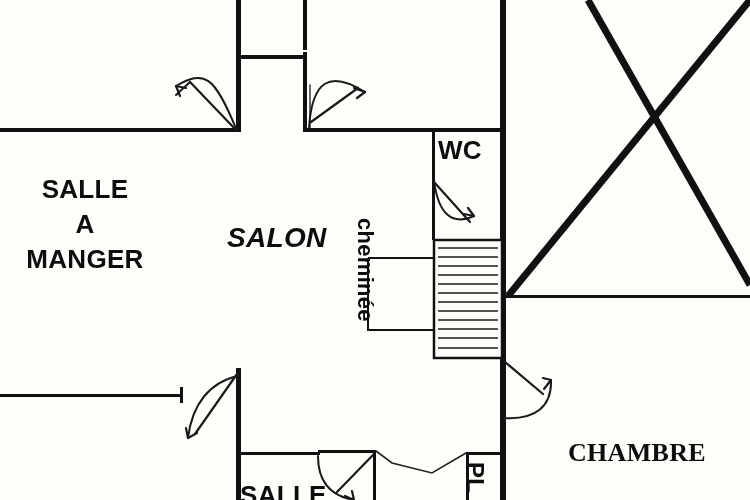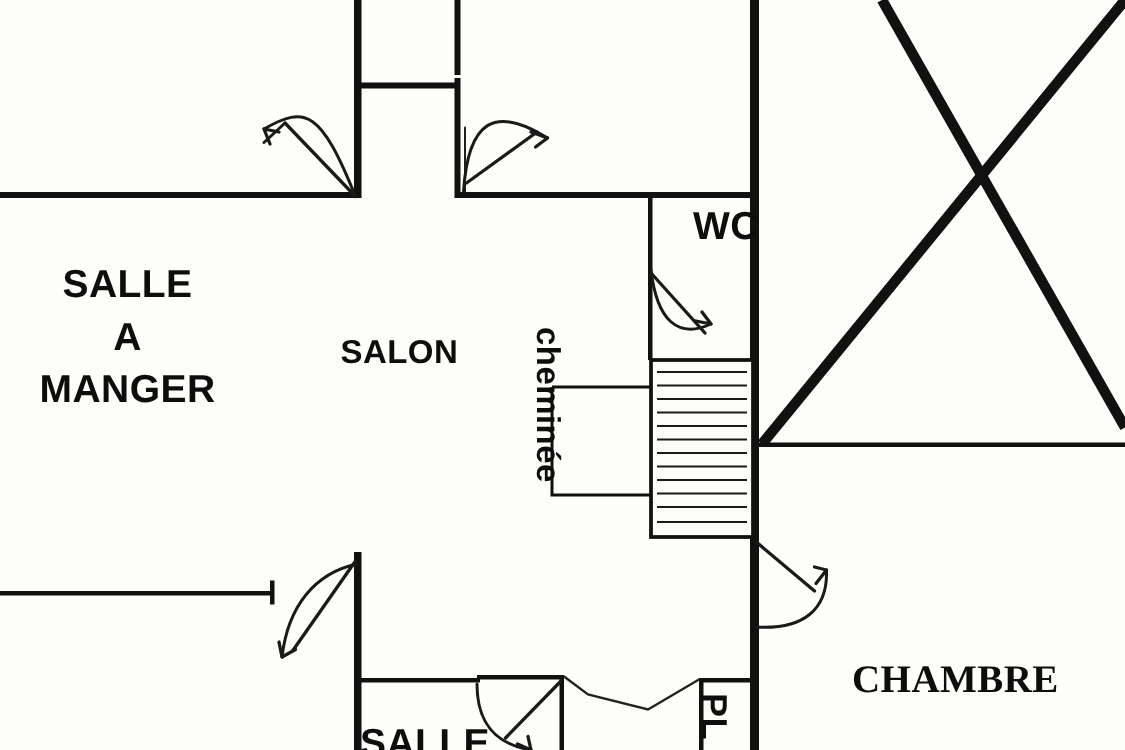--- a/index.html
+++ b/index.html
@@ -15,22 +15,22 @@
     font-family:"Liberation Sans",sans-serif;
     font-weight:bold;
     color:#0d0d0d;
     white-space:nowrap;
     line-height:1.0;
     letter-spacing:0.3px;
   }
   .lbl-salle-manger{left:0;top:176;width:170px;text-align:center;font-size:26px;}
   .lbl-smline{display:block;margin:0 0 9px 0;}
   .lbl-smline:last-child{margin-bottom:0;text-align:center;}
-  .lbl-salon{left:227px;top:224px;font-size:22px;}
-  .lbl-wc{left:462px;top:137px;font-size:26px;}
+  .lbl-salon{left:227px;top:224px;font-size:28px;font-style:italic;}
+  .lbl-wc{left:438px;top:137px;font-size:26px;}
   .lbl-chambre{left:568px;top:440px;font-size:26px;font-family:Liberation Serif, serif;}
   .lbl-cheminee{
     left:376px;top:218px;
     font-size:22px;
     transform:rotate(90deg);
     transform-origin:left top;
     white-space:nowrap;
   }
   .lbl-salle-bas{left:240px;top:482px;font-size:26px;}
   .lbl-pl{

